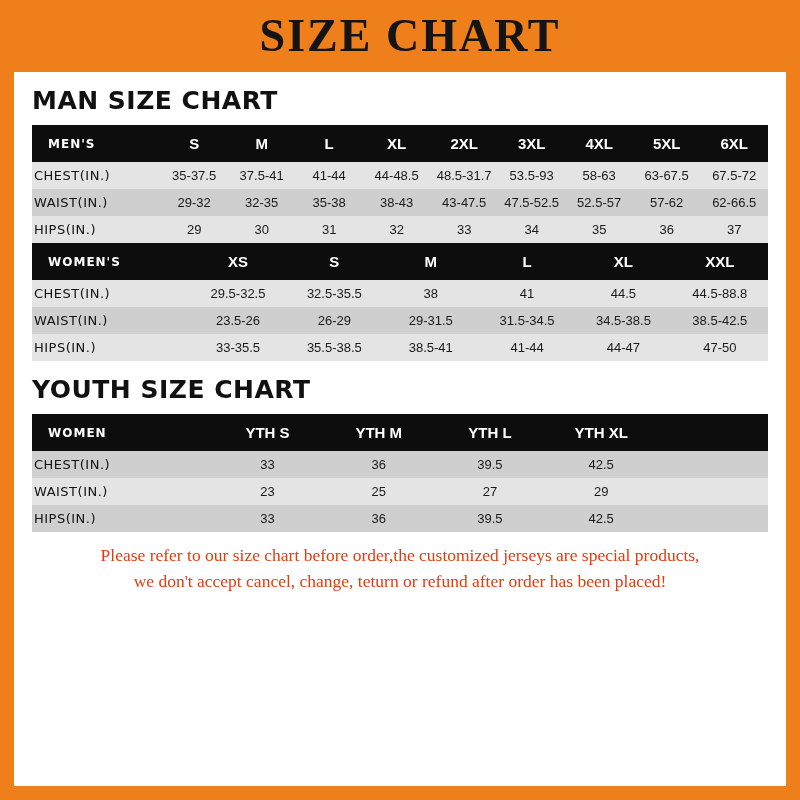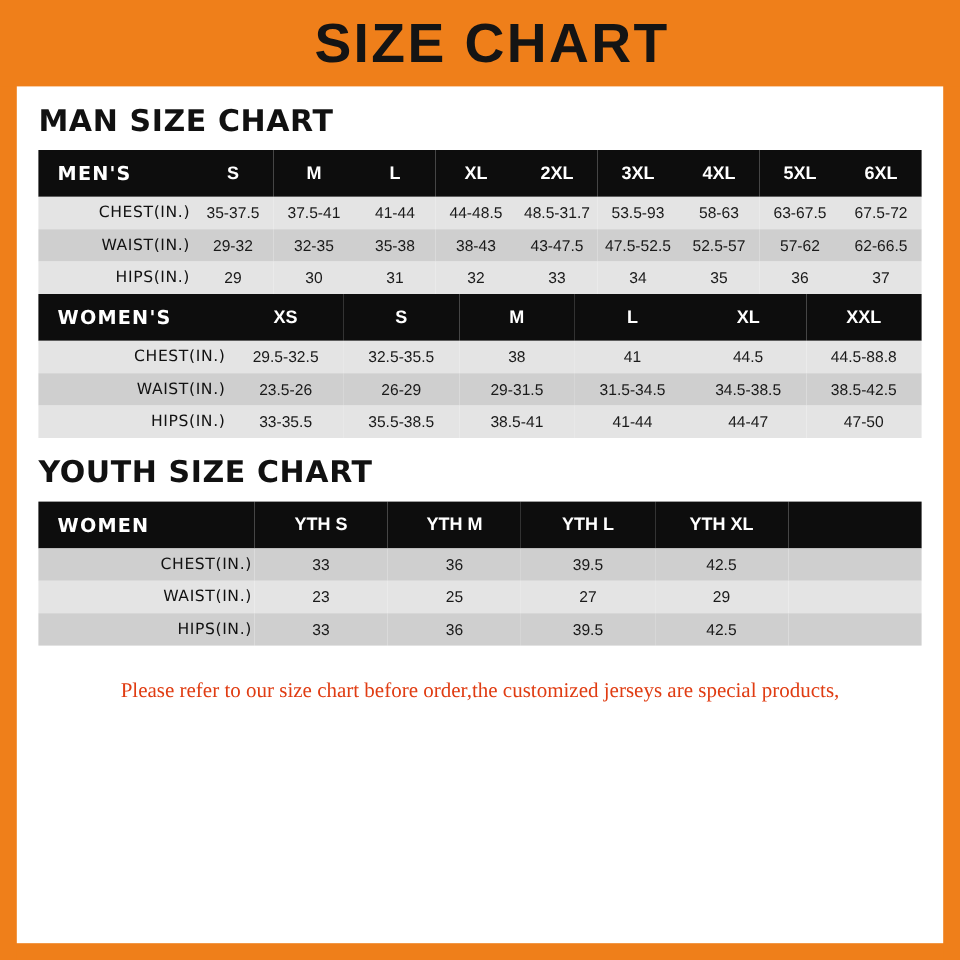--- a/index.html
+++ b/index.html
@@ -25,21 +25,21 @@
   }
   .header-band {
     background: #ef7f1a;
     height: 72px;
     display: flex;
     align-items: center;
     justify-content: center;
     margin: 0 -14px 0 -14px;
   }
   .header-title {
-    font-family: Liberation Sans, sans-serif;
+    font-family: Liberation Serif, serif;
     font-weight: bold;
     font-size: 46px;
     letter-spacing: 2px;
     color: #141414;
     line-height: 1;
     margin-left: 20px;
   }
   .section {
     padding: 0 18px;
   }
@@ -70,41 +70,41 @@
     color: #ffffff;
     font-size: 15px;
     padding: 10px 2px;
     font-weight: bold;
   }
   table.size-table thead th.rowhead {
     text-align: left;
     padding-left: 16px;
     font-family: "DejaVu Sans", sans-serif;
     letter-spacing: 1px;
-    font-size: 16px;
+    font-size: 12px;
   }
   table.size-table tbody tr.odd td {
     background: #e4e4e4;
   }
   table.size-table tbody tr.even td {
     background: #cfcfcf;
   }
   table.size-table tbody td.rowhead {
     font-family: "DejaVu Sans", sans-serif;
     letter-spacing: 0.5px;
     font-size: 13px;
-    text-align: right;
+    text-align: left;
     color: #111;
   }
   .men-col-first { width: 15%; }
   .women-col-first { width: 19%; }
   .youth-col-first { width: 22%; }
 
   .footer-note {
-    margin-top: 24px;
+    margin-top: 10px;
     padding: 0 16px;
     text-align: center;
     color: #e03c12;
     font-family: "Liberation Serif", serif;
     font-size: 17.5px;
     line-height: 1.5;
   }
   .footer-note div { white-space: nowrap; }
 </style>
 </head>
@@ -256,15 +256,16 @@
           <td>39.5</td>
           <td>42.5</td>
           <td></td>
         </tr>
       </tbody>
     </table>
   </div>
 
   <div class="footer-note">
     <div>Please refer to our size chart before order,the customized jerseys are special products,</div>
+    <div>we don't accept cancel, change, teturn or refund after order has been placed!</div>
   </div>
 
 </div>
 
 </body></html>

